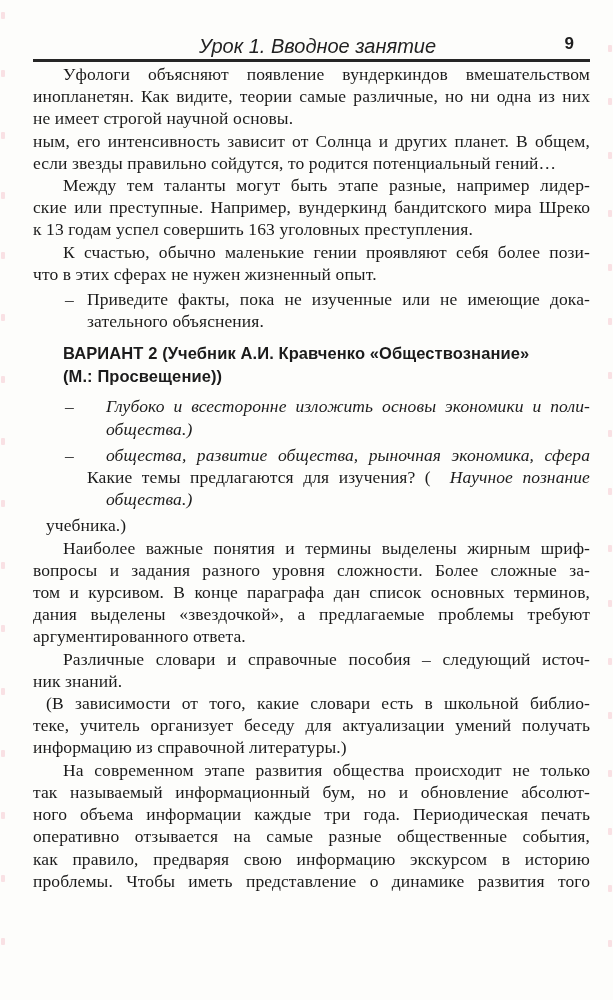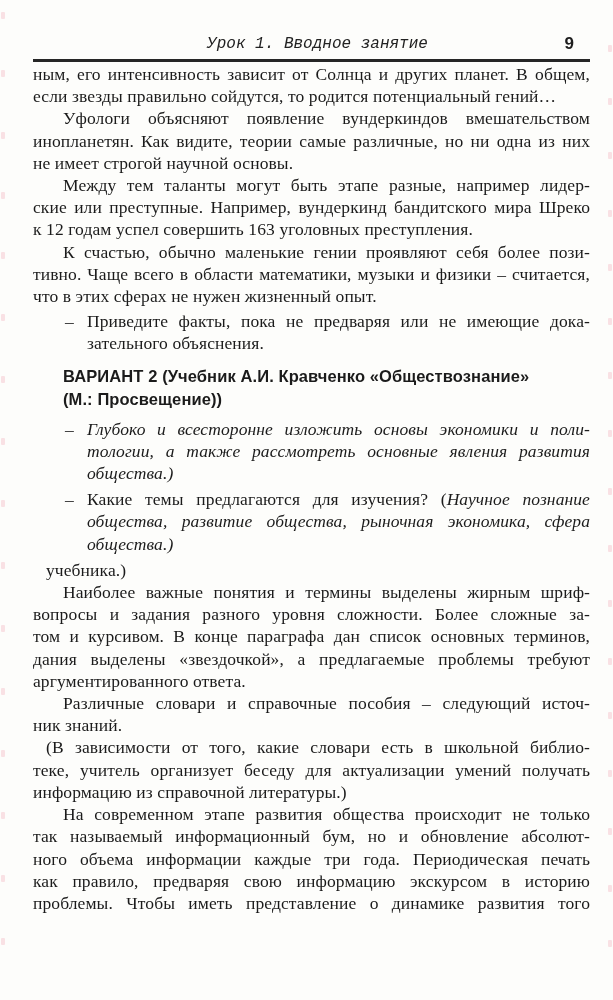--- a/index.html
+++ b/index.html
@@ -12,23 +12,23 @@
     color:#1b1b1b;
   }
   
   .header{
     position:absolute;left:33px;top:34px;width:557px;height:25px;
     border-bottom:3px solid #262626;
   }
   .header-title{
     position:absolute;left:12px;right:0;top:1px;
     text-align:center;
-    font-family:Liberation Mono, monospace;
+    font-family:Liberation Sans, sans-serif;
     font-style:italic;
-    font-size:16px;
+    font-size:20px;
     color:#222;
   }
   .header-num{
     position:absolute;right:16px;top:0;
     font-family:"Liberation Sans", sans-serif;
     font-size:17px;font-weight:bold;color:#1d1d1d;
   }
   
   .content{
     position:absolute;left:33px;top:63px;width:557px;
@@ -42,78 +42,76 @@
   .para.indent-small  .line:first-child{text-indent:13px;}
   .bullet{position:relative;padding-left:54px;margin:3px 0 4px 0;}
   .bullet .marker{position:absolute;left:32px;top:0;}
   .heading{
     font-family:"Liberation Sans", sans-serif;
     font-weight:bold;
     font-size:16.5px;line-height:23px;
     margin:10px 0 7px 30px;
   }
   .heading .line{text-align:left;text-align-last:left;}
-  .it{font-style:italic;}
+  .it{font-style:italic;margin-left:19px;}
   
   .mark{
     position:absolute;width:4px;height:7px;
     background:#ef9aa8;opacity:.28;border-radius:1px;
   }
   .mark.left{left:1px;}
   .mark.right{right:1px;}
 </style>
 </head>
 <body>
 
 <div class="page">
 
   <div class="header">
     <div class="header-title">Урок 1. Вводное занятие</div>
     <div class="header-num">9</div>
   </div>
 
   <div class="content" id="content">
+      <div class="para indent-normal">
+        <div class="line"><span>Уфологи объясняют появление вундеркиндов вмешательством</span></div>
+        <div class="line"><span>инопланетян. Как видите, теории самые различные, но ни одна из них</span></div>
+        <div class="line end"><span>не имеет строгой научной основы.</span></div>
+      </div>
       <div class="para indent-none">
         <div class="line"><span>ным, его интенсивность зависит от Солнца и других планет. В общем,</span></div>
         <div class="line end"><span>если звезды правильно сойдутся, то родится потенциальный гений…</span></div>
       </div>
       <div class="para indent-normal">
-        <div class="line"><span>Уфологи объясняют появление вундеркиндов вмешательством</span></div>
-        <div class="line"><span>инопланетян. Как видите, теории самые различные, но ни одна из них</span></div>
-        <div class="line end"><span>не имеет строгой научной основы.</span></div>
-      </div>
-      <div class="para indent-normal">
         <div class="line"><span>Между тем таланты могут быть этапе разные, например лидер-</span></div>
         <div class="line"><span>ские или преступные. Например, вундеркинд бандитского мира Шреко</span></div>
-        <div class="line end"><span>к 12 годам успел совершить 163 уголовных преступления.</span></div>
+        <div class="line end"><span>к 13 годам успел совершить 163 уголовных преступления.</span></div>
       </div>
       <div class="para indent-normal">
         <div class="line"><span>К счастью, обычно маленькие гении проявляют себя более пози-</span></div>
-        <div class="line"><span>тивно. Чаще всего в области математики, музыки и физики – считается,</span></div>
         <div class="line end"><span>что в этих сферах не нужен жизненный опыт.</span></div>
       </div>
       <div class="bullet">
         <span class="marker">–</span>
-        <div class="line"><span>Приведите факты, пока не предваряя или не имеющие дока-</span></div>
+        <div class="line"><span>Приведите факты, пока не изученные или не имеющие дока-</span></div>
         <div class="line end"><span>зательного объяснения.</span></div>
       </div>
       <div class="heading">
         <div class="line"><span>ВАРИАНТ 2 (Учебник А.И. Кравченко «Обществознание»</span></div>
         <div class="line end"><span>(М.: Просвещение))</span></div>
       </div>
       <div class="bullet">
         <span class="marker">–</span>
         <div class="line"><span class="it">Глубоко и всесторонне изложить основы экономики и поли-</span></div>
-        <div class="line"><span class="it">тологии, а также рассмотреть основные явления развития</span></div>
         <div class="line end"><span class="it">общества.)</span></div>
       </div>
       <div class="bullet">
         <span class="marker">–</span>
+        <div class="line"><span class="it">общества, развитие общества, рыночная экономика, сфера</span></div>
         <div class="line"><span>Какие темы предлагаются для изучения? (</span><span class="it">Научное познание</span></div>
-        <div class="line"><span class="it">общества, развитие общества, рыночная экономика, сфера</span></div>
         <div class="line end"><span class="it">общества.)</span></div>
       </div>
       <div class="para indent-small">
         <div class="line end"><span>учебника.)</span></div>
       </div>
       <div class="para indent-normal">
         <div class="line"><span>Наиболее важные понятия и термины выделены жирным шриф-</span></div>
         <div class="line"><span>вопросы и задания разного уровня сложности. Более сложные за-</span></div>
         <div class="line"><span>том и курсивом. В конце параграфа дан список основных терминов,</span></div>
         <div class="line"><span>дания выделены «звездочкой», а предлагаемые проблемы требуют</span></div>
@@ -125,20 +123,21 @@
       </div>
       <div class="para indent-small">
         <div class="line"><span>(В зависимости от того, какие словари есть в школьной библио-</span></div>
         <div class="line"><span>теке, учитель организует беседу для актуализации умений получать</span></div>
         <div class="line end"><span>информацию из справочной литературы.)</span></div>
       </div>
       <div class="para indent-normal">
         <div class="line"><span>На современном этапе развития общества происходит не только</span></div>
         <div class="line"><span>так называемый информационный бум, но и обновление абсолют-</span></div>
         <div class="line"><span>ного объема информации каждые три года. Периодическая печать</span></div>
+        <div class="line"><span>оперативно отзывается на самые разные общественные события,</span></div>
         <div class="line"><span>как правило, предваряя свою информацию экскурсом в историю</span></div>
         <div class="line"><span>проблемы. Чтобы иметь представление о динамике развития того</span></div>
       </div>
     </div>
 
   <div id="edge-marks">
       <div class="mark left" style="top: 12px;"></div>
       <div class="mark left" style="top: 70px;"></div>
       <div class="mark left" style="top: 132px;"></div>
       <div class="mark left" style="top: 192px;"></div>

